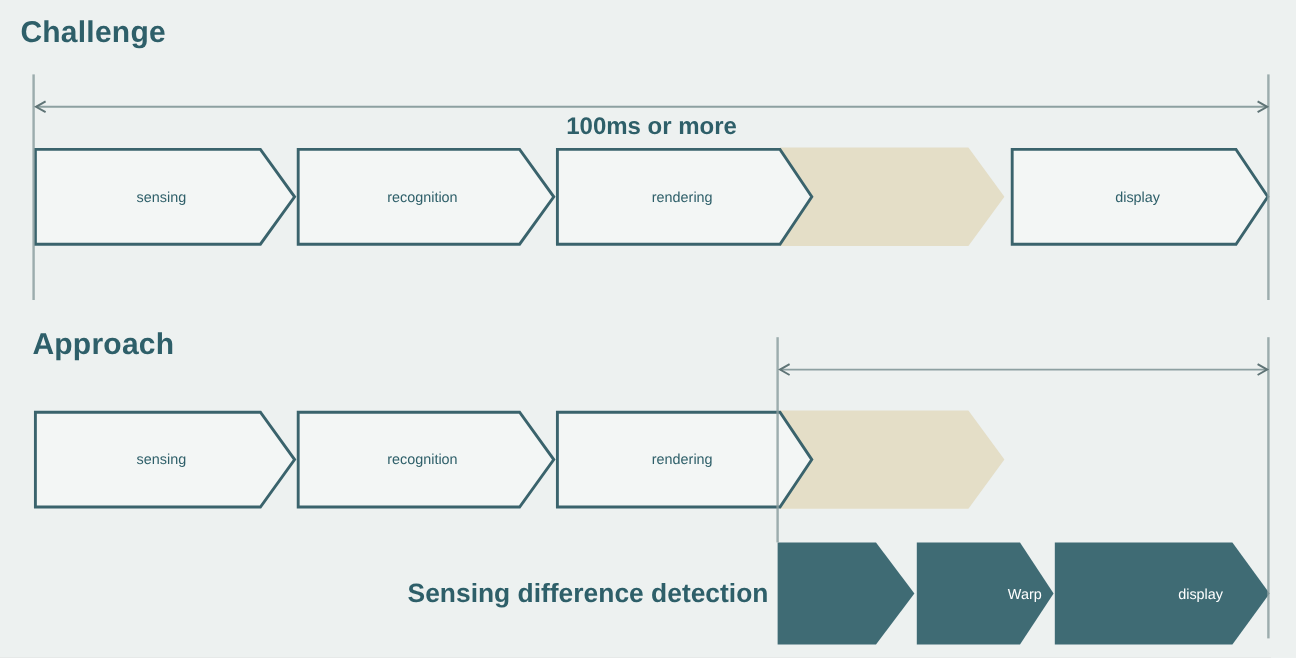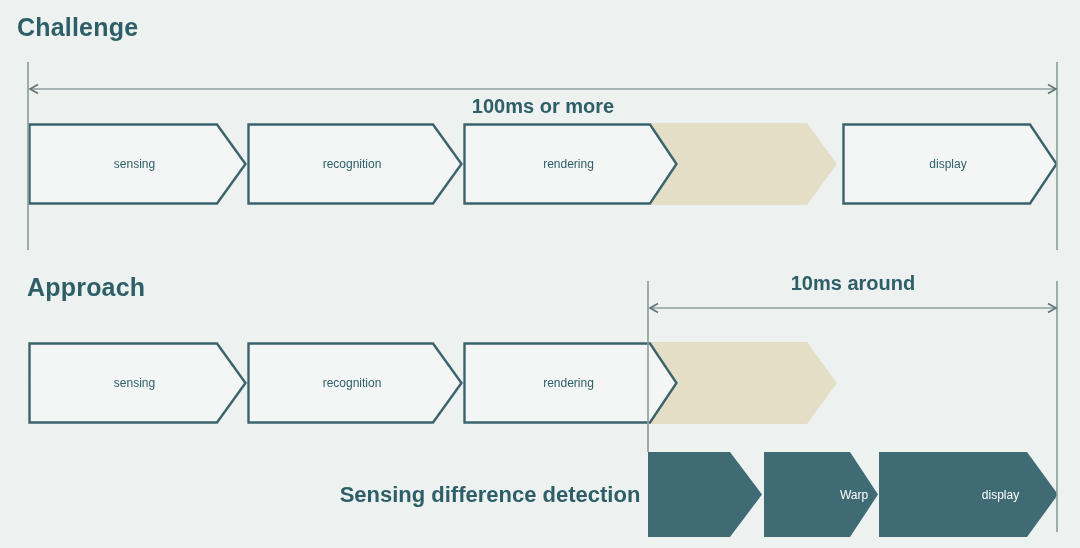--- a/index.html
+++ b/index.html
@@ -128,21 +128,20 @@
     <svg width="216" height="82" viewBox="0 0 216 82">
       <polygon class="shape-outlined" points="1.5,1.5 188,1.5 214.5,41 188,80.5 1.5,80.5"></polygon>
     </svg>
     <div class="arrow-label" style="width:188px; height:82px;">display</div>
   </div>
 
   <div class="abs section-title" style="left:27px; top:273px;">Approach</div>
 
   <div class="abs vline" style="left:647px; top:281px; height:171px;"></div>
   <div class="abs vline" style="left:1056px; top:281px; height:251px;"></div>
-  <div class="abs measure-label" style="left:648px; top:272px; width:410px;">10ms around</div>
   <svg class="abs measure-svg" style="left:648px; top:302px;" width="410" height="12" viewBox="0 0 410 12">
     <line x1="2" y1="6" x2="408" y2="6"></line>
     <polyline points="10,1.5 2,6 10,10.5"></polyline>
     <polyline points="400,1.5 408,6 400,10.5"></polyline>
   </svg>
 
   <div class="abs arrow beige" style="left:650px; top:342px;">
     <svg width="187" height="82" viewBox="0 0 187 82">
       <polygon class="shape-beige" points="0,0 157,0 187,41 157,82 0,82"></polygon>
     </svg>

